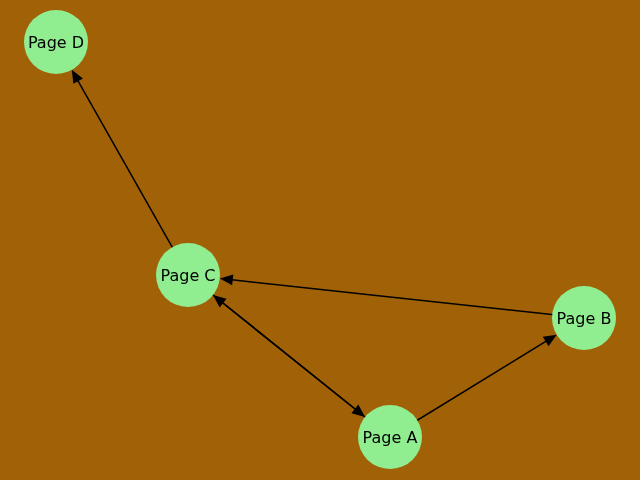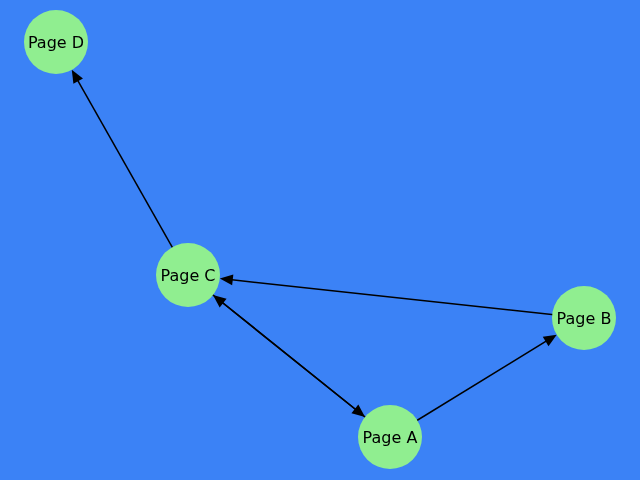--- a/index.html
+++ b/index.html
@@ -4,21 +4,21 @@
 <style>
   html, body {
     margin: 0;
     padding: 0;
     background: #ffffff;
   }
   .figure {
     position: relative;
     width: 640px;
     height: 480px;
-    background: #3b82f6;
+    background: #a16207;
     overflow: hidden;
     font-family: "DejaVu Sans", sans-serif;
     text-align: right;
   }
   svg {
     display: block;
   }
   .node-label {
     font-family: "DejaVu Sans", sans-serif;
     user-select: none;

